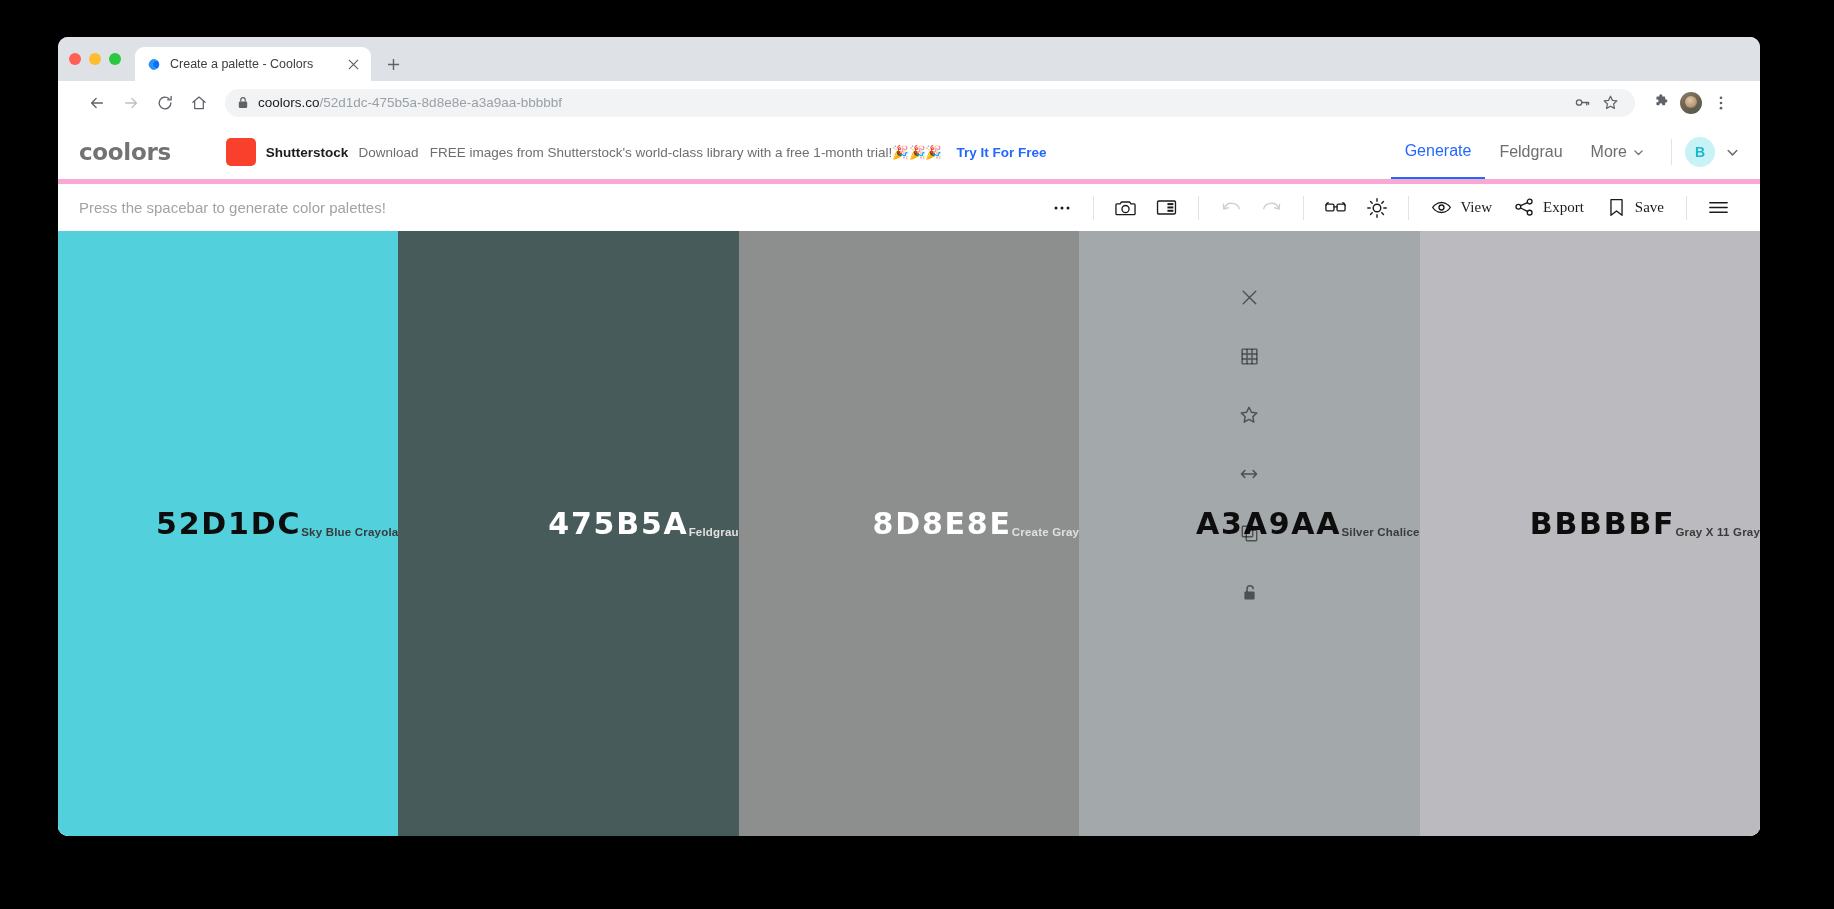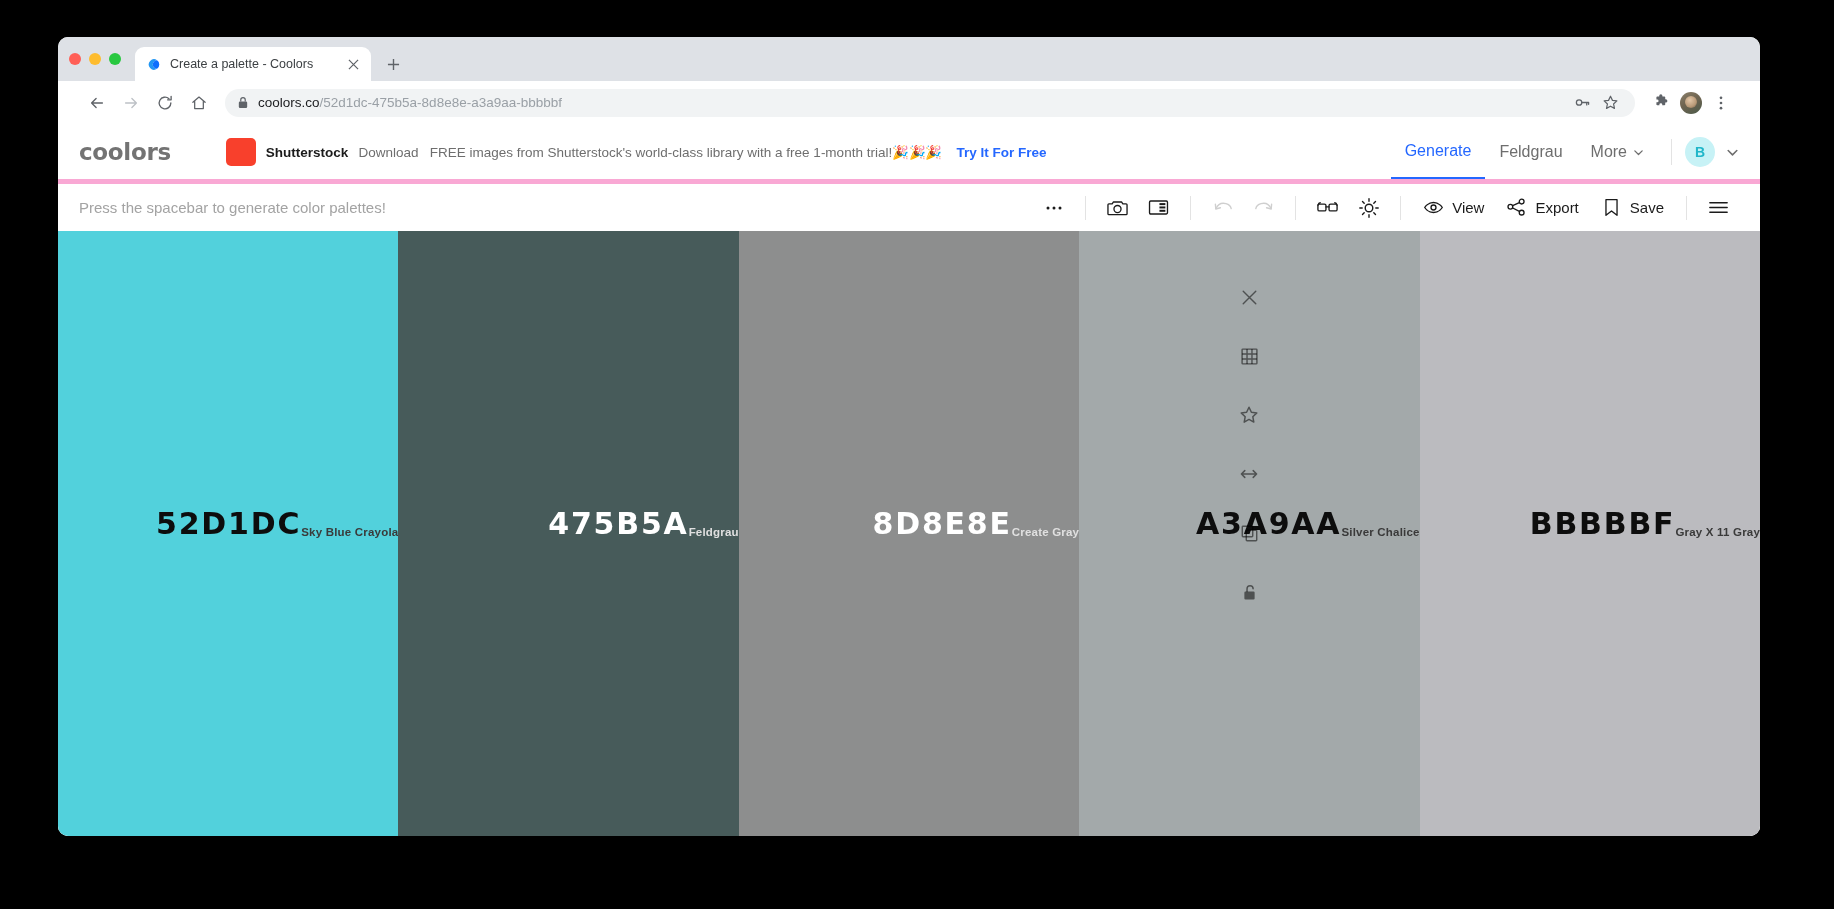--- a/index.html
+++ b/index.html
@@ -253,20 +253,21 @@
   }
   #toolbar-hint {
     font-size: 15px;
     color: #a3a3a3;
     flex: 1 1 auto;
   }
   .tool-group {
     display: flex;
     align-items: center;
     gap: 0;
+    font-family: Liberation Serif, serif;
   }
   .tool-btn {
     width: 41px; height: 41px;
     display: flex; align-items: center; justify-content: center;
     color: #1b1b1b;
     flex: 0 0 auto;
   }
   .tool-btn.disabled { color: #cfcfcf; }
   .tool-divider { width: 1px; height: 24px; background: #e3e3e3; margin: 0 11px; flex: 0 0 auto; }
   .tool-labeled {

